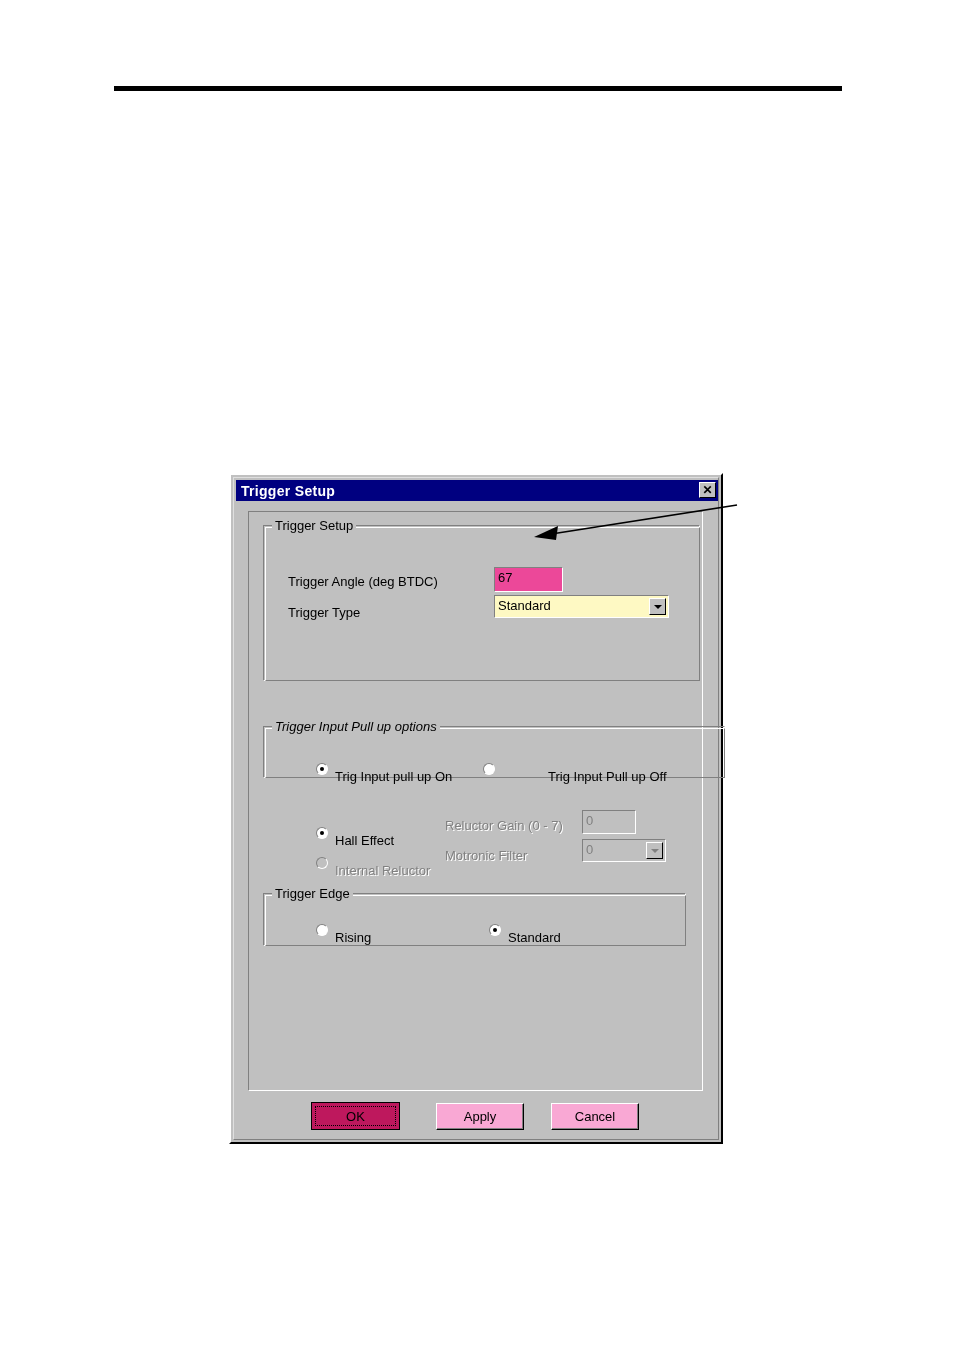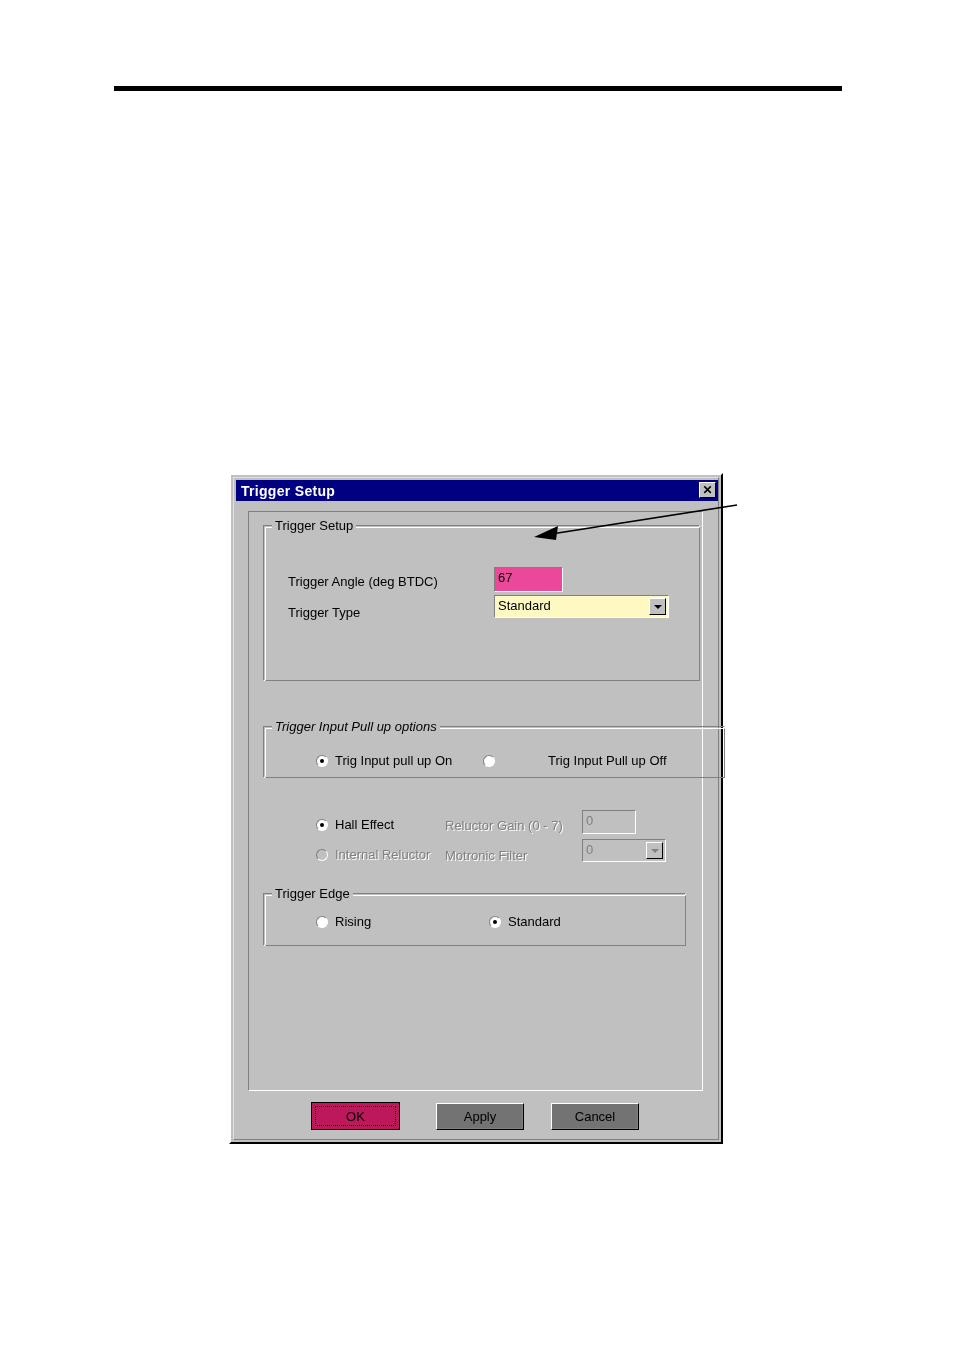--- a/index.html
+++ b/index.html
@@ -113,26 +113,26 @@
     background:#ffffff;
     border-top:1px solid #808080;border-left:1px solid #808080;
     border-right:1px solid #ffffff;border-bottom:1px solid #ffffff;
     box-sizing:border-box;position:relative;flex:0 0 auto;
   }
   .radio-glyph.checked::after{
     content:"";position:absolute;left:3px;top:3px;width:4px;height:4px;
     border-radius:50%;background:#000000;
   }
   .radio-glyph.disabled{background:#c0c0c0;}
-  .radio-label{font-size:13px;color:#000000;margin-left:7px;}
+  .radio-label{font-size:13px;color:#000000;margin-left:7px;margin-top:16px;}
   .radio-label.disabled{color:#808080;text-shadow:1px 1px 0 #ffffff;}
 
   
   .pushbtn{
-    position:absolute;background:#737373;
+    position:absolute;background:#f9a8d4;
     border-top:1px solid #ffffff;border-left:1px solid #ffffff;
     border-right:1px solid #000000;border-bottom:1px solid #000000;
     box-sizing:border-box;font-size:13px;color:#000000;
     display:flex;align-items:center;justify-content:center;cursor:default;
   }
   .pushbtn::before{
     content:"";position:absolute;left:0;top:0;right:0;bottom:0;
     border-right:1px solid #808080;border-bottom:1px solid #808080;
     pointer-events:none;
   }

